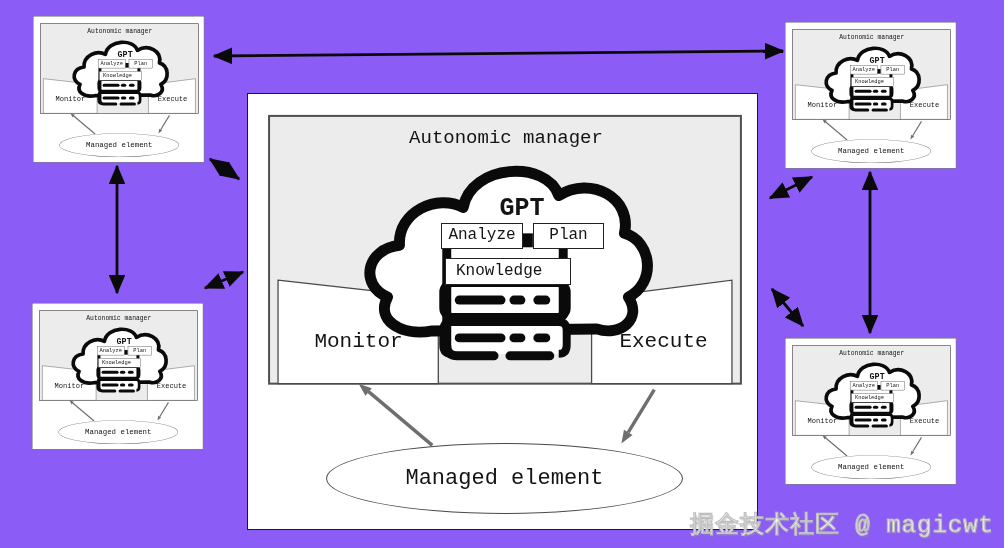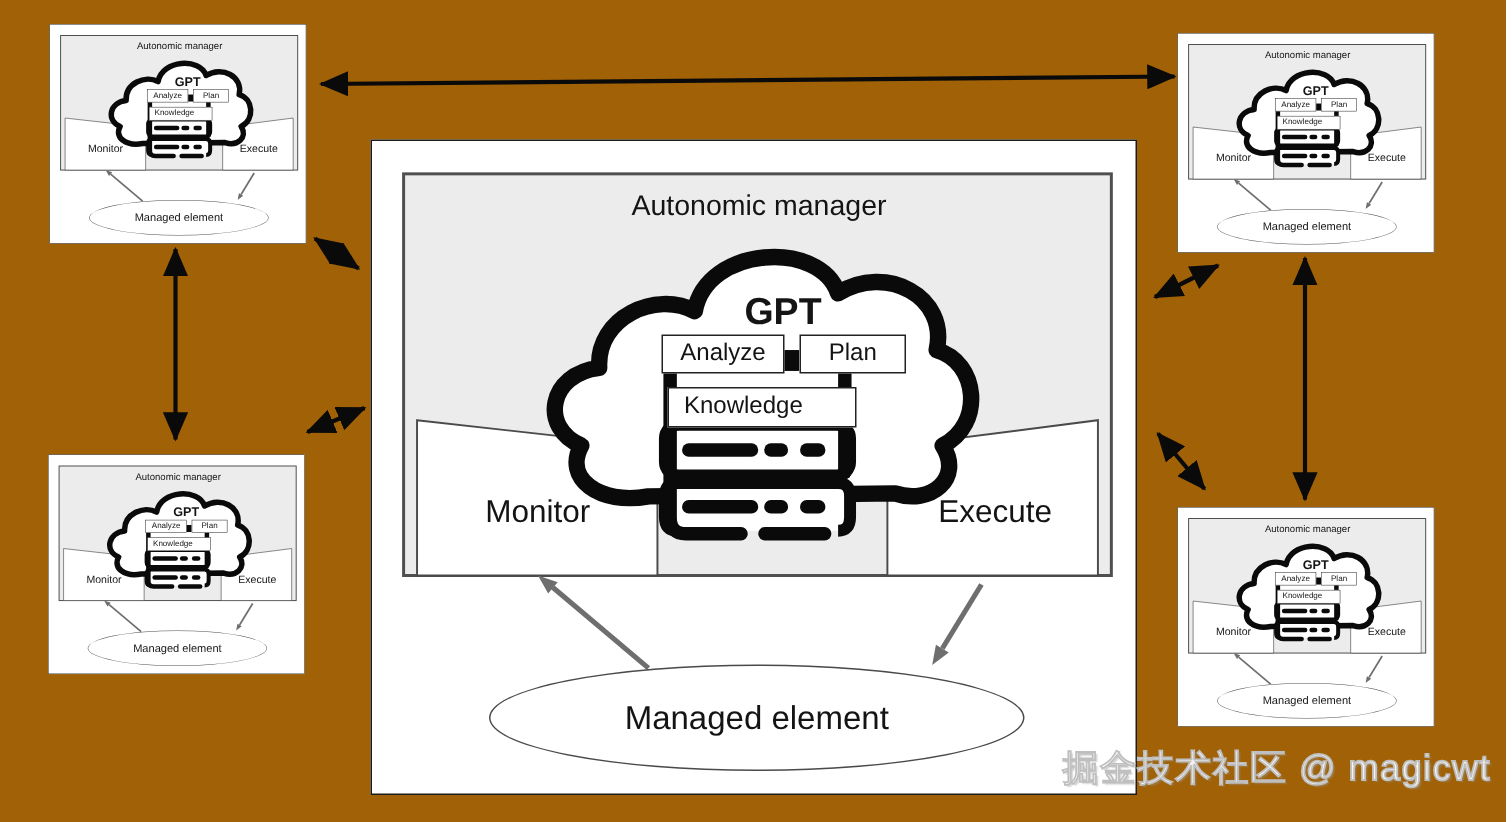--- a/index.html
+++ b/index.html
@@ -1,19 +1,19 @@
 <!DOCTYPE html>
 <html><head>
 <meta charset="utf-8">
 <style>
   html,body { margin:0; padding:0; background:#fff; }
   .stage {
     position:relative; width:1004px; height:548px;
-    background:#a16207; overflow:hidden;
-    font-family:Liberation Sans, sans-serif;
+    background:#8b5cf6; overflow:hidden;
+    font-family:Liberation Mono, monospace;
     color:#141414;
   }
   
   .diagram {
     position:absolute; left:0; top:0; width:511px; height:437px;
     box-sizing:border-box; border:1.6px solid #1c1c1c; background:#fff;
     transform-origin:0 0;
   }
   .d-svg { position:absolute; left:0; top:0; width:100%; height:100%; }
   .panel-rect   { fill:#ececec; stroke:#4f4f4f; stroke-width:2; }
@@ -49,21 +49,21 @@
   .slot-center       { left:247px; top:93px;  width:511px; height:437px; }
   .slot-top-left     { left:33px;  top:16px;  width:172px; height:147px; }
   .slot-top-right    { left:785px; top:22px;  width:172px; height:147px; }
   .slot-bottom-left  { left:32px;  top:303px; width:172px; height:147px; }
   .slot-bottom-right { left:785px; top:338px; width:172px; height:147px; }
   
   .overlay { position:absolute; left:0; top:0; width:1008px; height:548px; pointer-events:none; }
   .blk { stroke:#0a0a0a; stroke-width:2.8; }
   
   .watermark {
-    position:absolute; right:10px; bottom:20px;
+    position:absolute; right:10px; bottom:8px;
     font-size:24px; letter-spacing:1px;
     color:rgba(255,255,255,0.92);
     -webkit-text-stroke:1.2px #bfbfbf;
     text-shadow:1.5px 1.5px 1px rgba(150,150,150,0.45);
     z-index:5;
   }
 </style>
 </head>
 <body>
 

